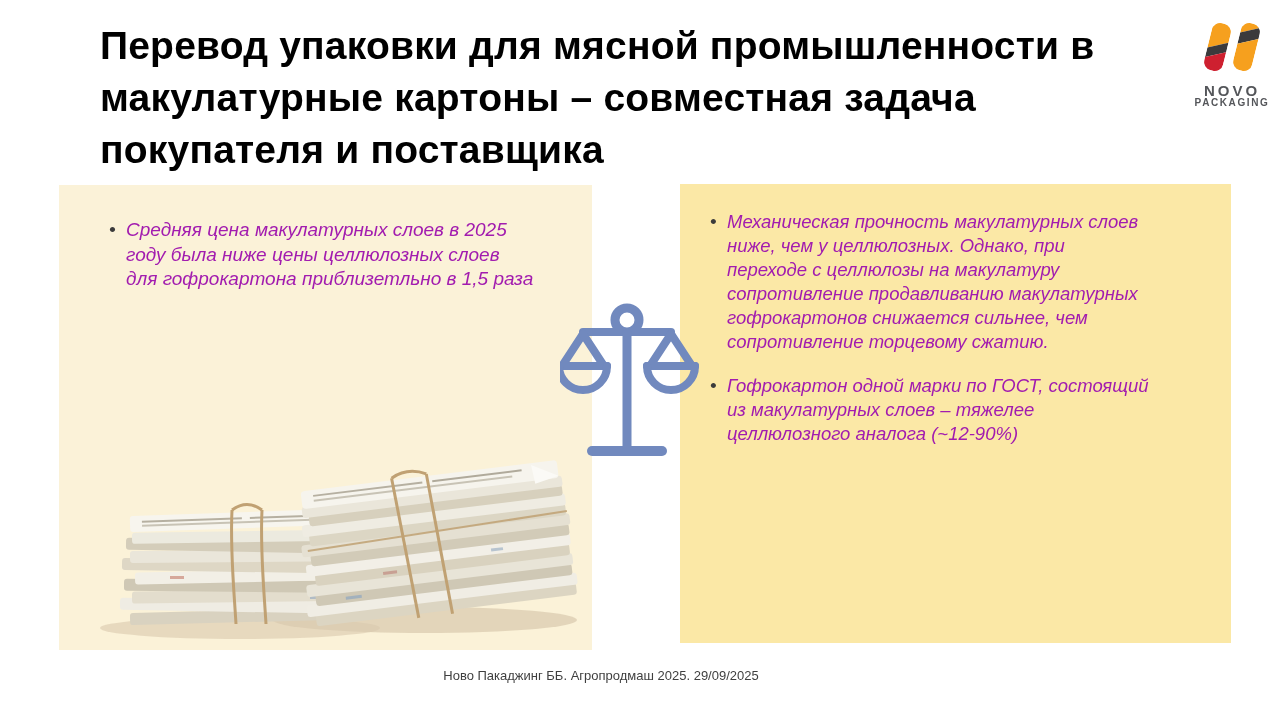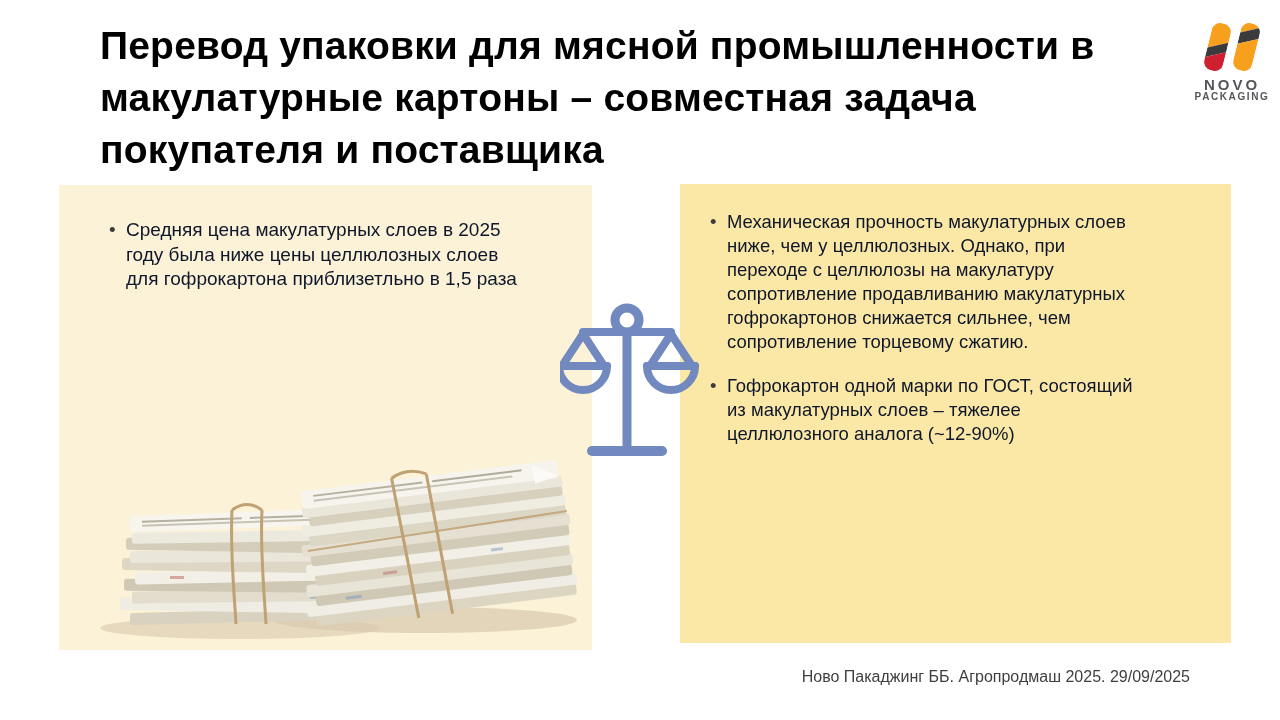--- a/index.html
+++ b/index.html
@@ -8,40 +8,40 @@
     font-family:"Liberation Sans", sans-serif;overflow:hidden;
   }
   .title{
     position:absolute;left:100px;top:20px;width:1080px;
     font-size:39px;line-height:52px;font-weight:bold;color:#000000;
     white-space:pre-line;letter-spacing:0.2px;
   }
   
   .logo{position:absolute;left:1192px;top:20px;width:80px;text-align:center;}
   .logo svg{display:block;margin:0 auto;}
-  .logo-name{font-size:15px;font-weight:bold;color:#54565A;letter-spacing:3px;line-height:15px;margin-top:3px;}
+  .logo-name{font-size:15px;font-weight:bold;color:#54565A;letter-spacing:3px;line-height:15px;margin-top:9px;}
   .logo-sub{font-size:10px;font-weight:bold;color:#54565A;letter-spacing:1.6px;line-height:9px;}
   
-  .panel{position:absolute;color:#0f172a;}
+  .panel{position:absolute;color:#a21caf;font-style:italic;}
   .panel-left{left:59px;top:185px;width:533px;height:465px;background:#FBF2D8;
     padding:33px 18px 0 46px;box-sizing:border-box;font-size:19px;line-height:24.5px;}
   .panel-right{left:680px;top:184px;width:551px;height:459px;background:#FBE8A6;
     padding:26px 16px 4px 26px;box-sizing:border-box;font-size:18.5px;line-height:24px;}
   .bullet{position:relative;padding-left:21px;margin-bottom:20px;}
   .bullet::before{content:"•";position:absolute;left:4px;top:0;color:#3B3B3B;}
   .bullet span{white-space:pre-line;}
   .underlined{text-decoration:underline;}
   
   .scales{position:absolute;left:560px;top:293px;}
   
   .newspapers{position:absolute;left:80px;top:440px;}
   
   .footer{
-    position:absolute;left:0;top:668px;width:1190px;text-align:right;
-    font-size:16px;color:#3F3F3F;
+    position:absolute;left:6px;top:668px;width:1190px;text-align:center;
+    font-size:13px;color:#3F3F3F;
   }
 </style>
 </head>
 <body>
 
 <div class="slide">
 
   <div class="title">Перевод упаковки для мясной промышленности в
 макулатурные картоны – совместная задача
 покупателя и поставщика</div>

